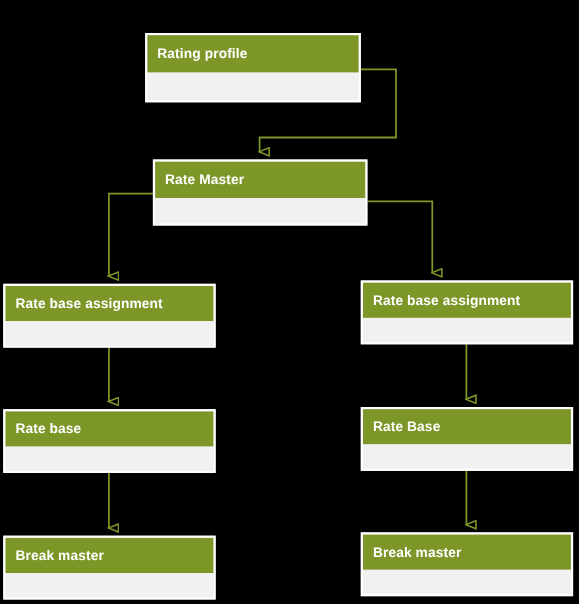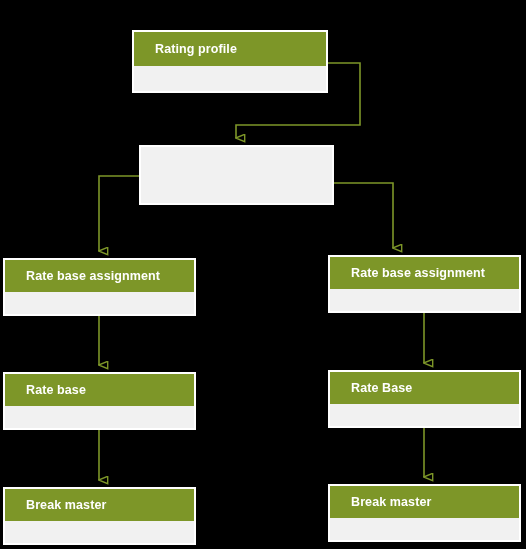--- a/index.html
+++ b/index.html
@@ -32,21 +32,21 @@
   }
   .node-header {
     box-sizing: border-box;
     background: #7d9628;
     color: #ffffff;
     font-size: 12.5px;
     font-weight: bold;
     line-height: 1;
     display: flex;
     align-items: center;
-    padding-left: 21px;
+    padding-left: 9px;
     letter-spacing: 0.1px;
   }
   .node-body {
     box-sizing: border-box;
     background: #f1f1f1;
   }
 </style>
 </head>
 <body>
 
@@ -68,20 +68,21 @@
         <polyline points="424,428 424,477" fill="none" stroke="#7d9628" stroke-width="1.6" marker-end="url(#hollow-arrow)"></polyline>
       </g>
   </svg>
 
   <div class="node" style="left: 132px; top: 30px; width: 196px; height: 63px; border-color: rgb(255, 255, 255); background: rgb(241, 241, 241);">
     <div class="node-header" style="height: 34px; background: rgb(125, 150, 40); color: rgb(255, 255, 255);">Rating profile</div>
     <div class="node-body" style="height: 25px; background: rgb(241, 241, 241);"></div>
   </div>
 
   <div class="node" style="left: 139px; top: 145px; width: 195px; height: 60px; border-color: rgb(255, 255, 255); background: rgb(241, 241, 241);">
+    <div class="node-header" style="height: 33px; background: rgb(125, 150, 40); color: rgb(255, 255, 255);">Rate Master</div>
     <div class="node-body" style="height: 23px; background: rgb(241, 241, 241);"></div>
   </div>
 
   <div class="node" style="left: 3px; top: 258px; width: 193px; height: 58px; border-color: rgb(255, 255, 255); background: rgb(241, 241, 241);">
     <div class="node-header" style="height: 32px; background: rgb(125, 150, 40); color: rgb(255, 255, 255);">Rate base assignment</div>
     <div class="node-body" style="height: 22px; background: rgb(241, 241, 241);"></div>
   </div>
 
   <div class="node" style="left: 3px; top: 372px; width: 193px; height: 58px; border-color: rgb(255, 255, 255); background: rgb(241, 241, 241);">
     <div class="node-header" style="height: 32px; background: rgb(125, 150, 40); color: rgb(255, 255, 255);">Rate base</div>

